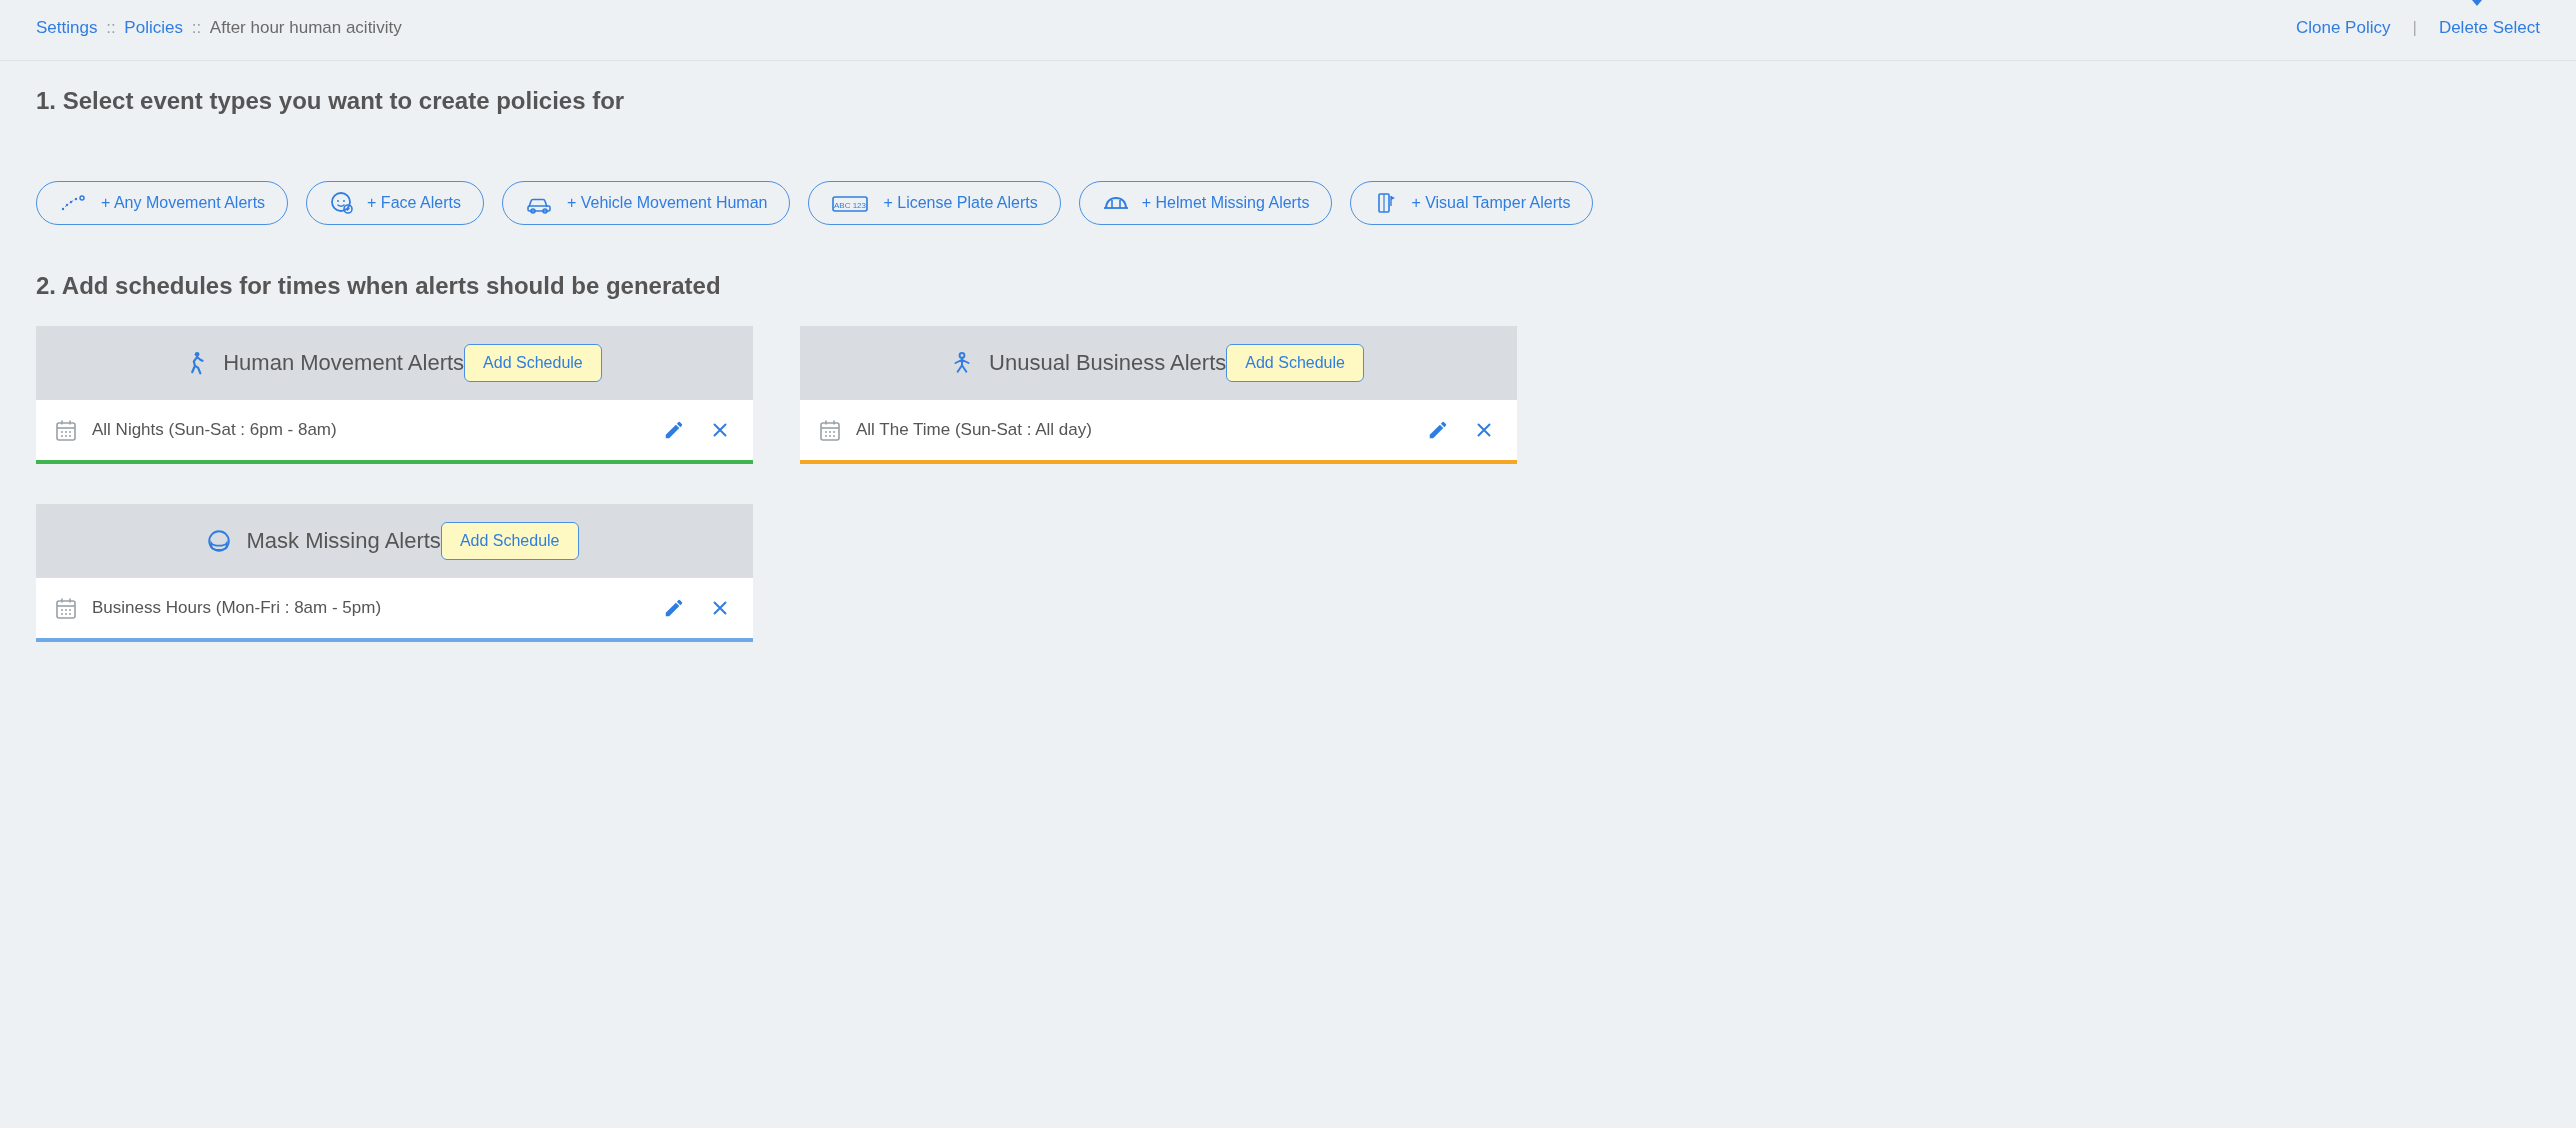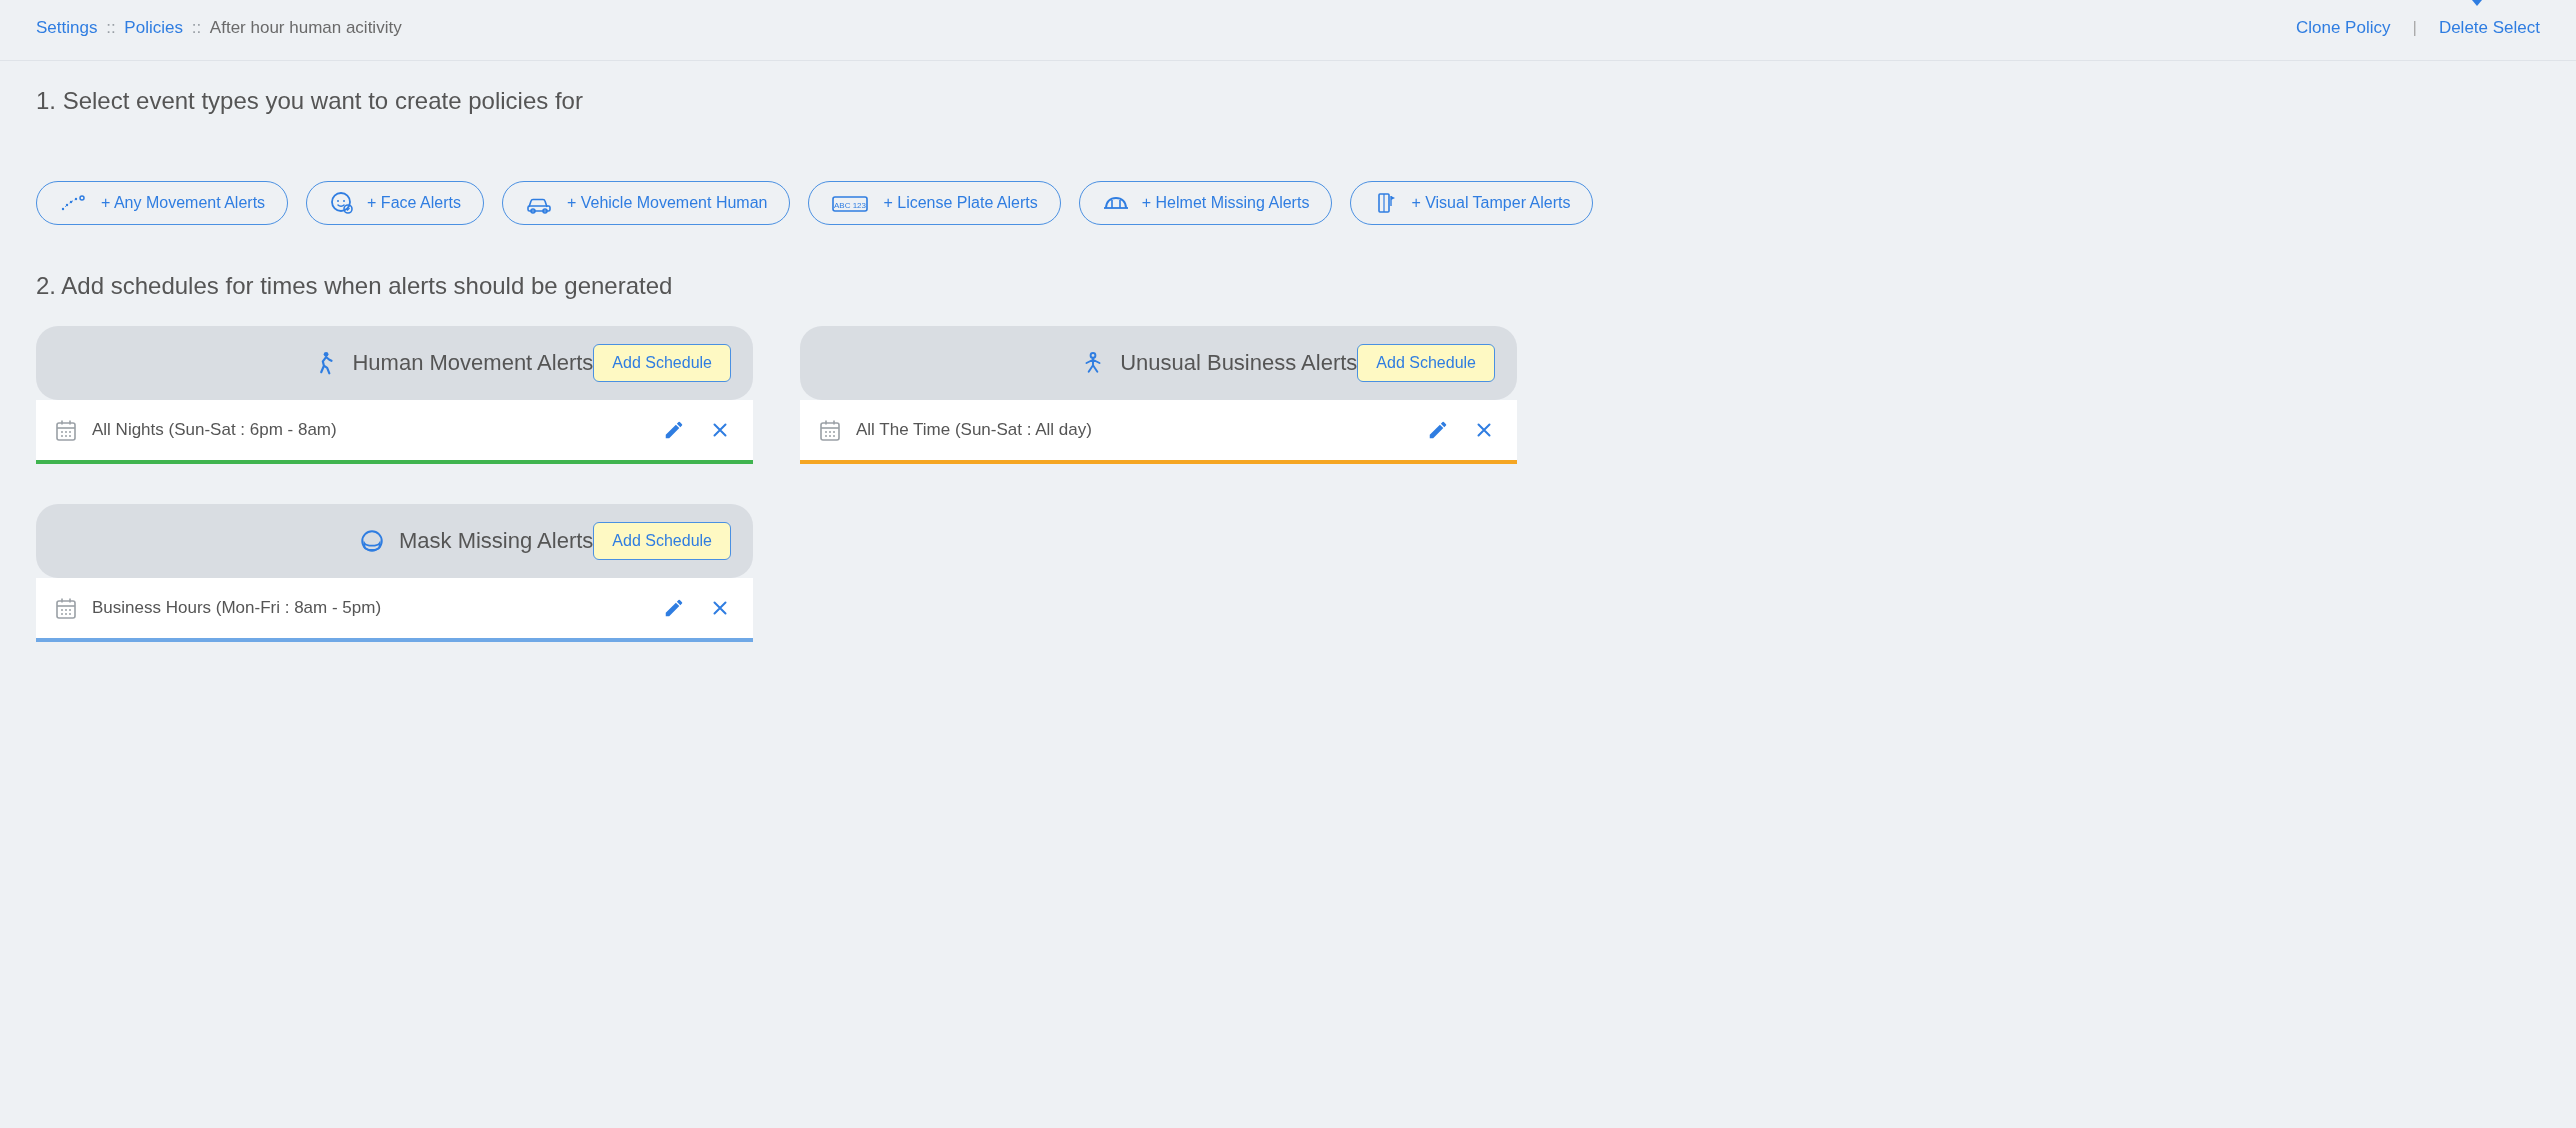--- a/index.html
+++ b/index.html
@@ -48,21 +48,21 @@
   .page{padding:26px 36px 59px}
 
   .tabs{display:flex;align-items:center;gap:22px;margin-bottom:34px}
   .pill{
     background:var(--blue);color:#fff;border-radius:20px;
     padding:9px 18px;font-size:15px;cursor:pointer;
   }
   .tab-plain{color:var(--blue);font-size:16px;cursor:pointer}
 
   h2.section{
-    font-weight:400;font-size:24px;color:var(--heading);
+    font-weight:700;font-size:24px;color:var(--heading);
     margin:0 0 26px 0;
   }
 
   .chips{display:flex;flex-wrap:wrap;gap:18px;margin-bottom:47px}
   .chip{
     display:flex;align-items:center;gap:12px;
     border:1px solid var(--blue-light);border-radius:24px;
     padding:8px 22px;color:var(--blue);font-size:16px;
     cursor:pointer;background:transparent;margin-top:40px;
   }
@@ -71,23 +71,22 @@
   .cards{
     display:grid;
     grid-template-columns:repeat(2, minmax(0, 717px));
     gap:47px;
     row-gap:40px;
     align-items:start;
   }
   .card{display:flex;flex-direction:column}
   .card-header{
     background:var(--card-header);
-    display:flex;align-items:center;justify-content:flex-end;
+    display:flex;align-items:center;justify-content:center;
     padding:18px 22px 18px 18px;
-    border-radius:22px;
   }
   .card-title{display:flex;align-items:center;gap:14px;font-size:22px;color:#555}
   .card-title svg{flex-shrink:0}
   .btn-outline{
     border:1px solid var(--blue-light);border-radius:6px;
     background:#fef9c3;color:var(--blue);font-size:16px;
     padding:9px 18px;cursor:pointer;
   }
   .card-body{
     background:var(--card-body);

